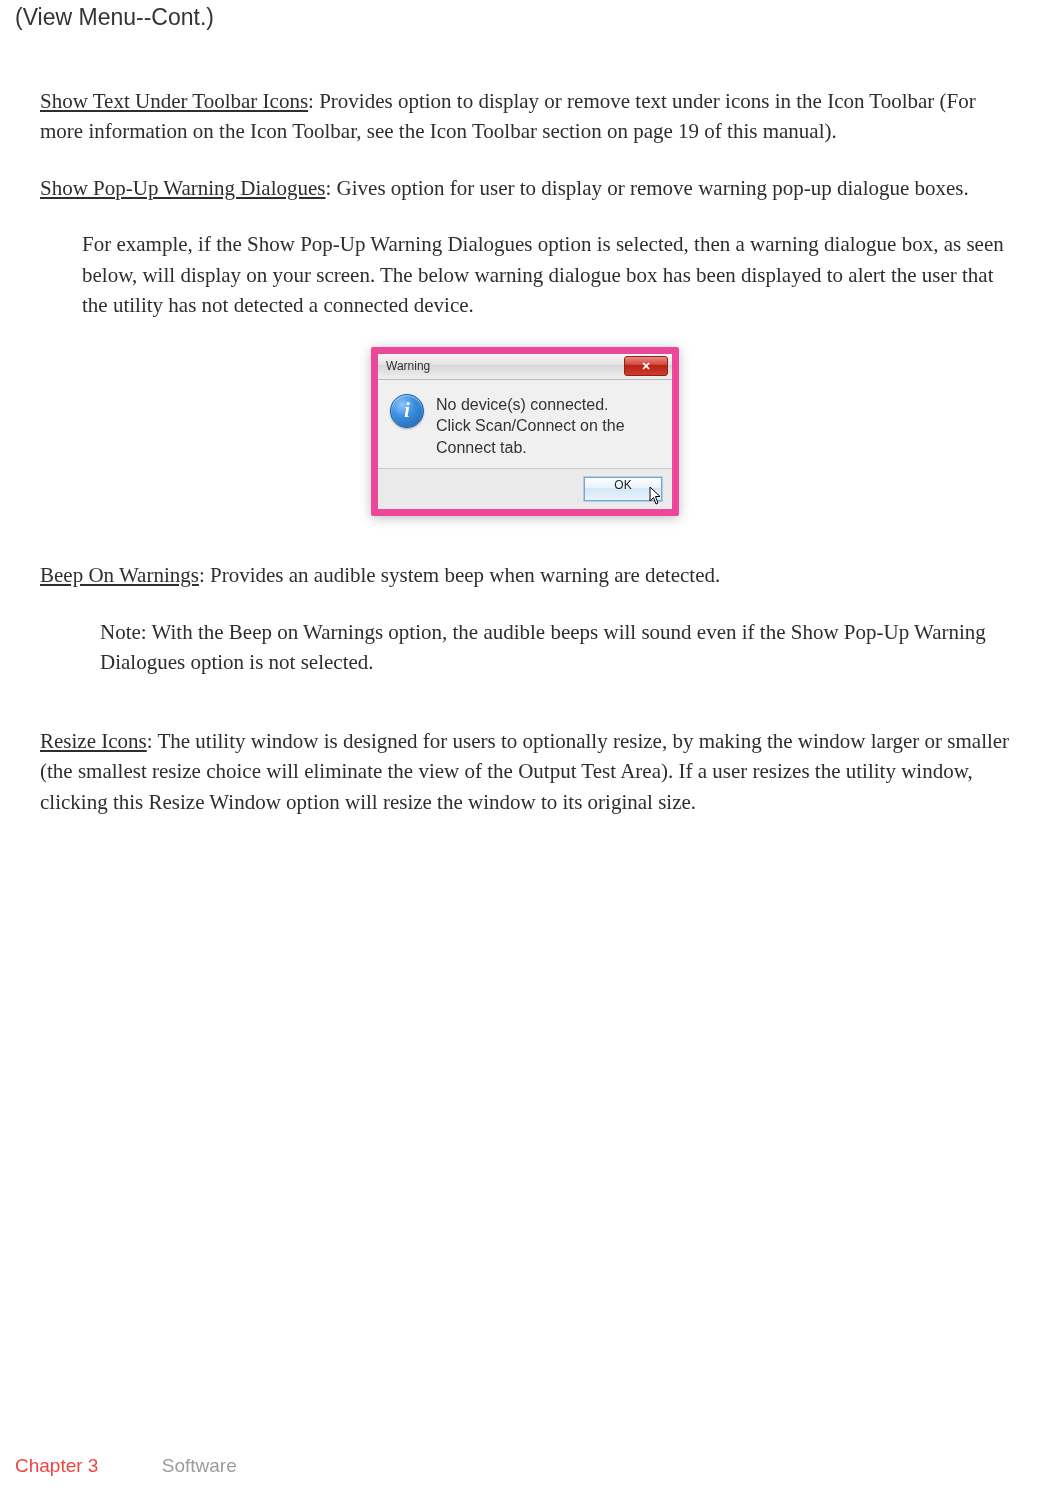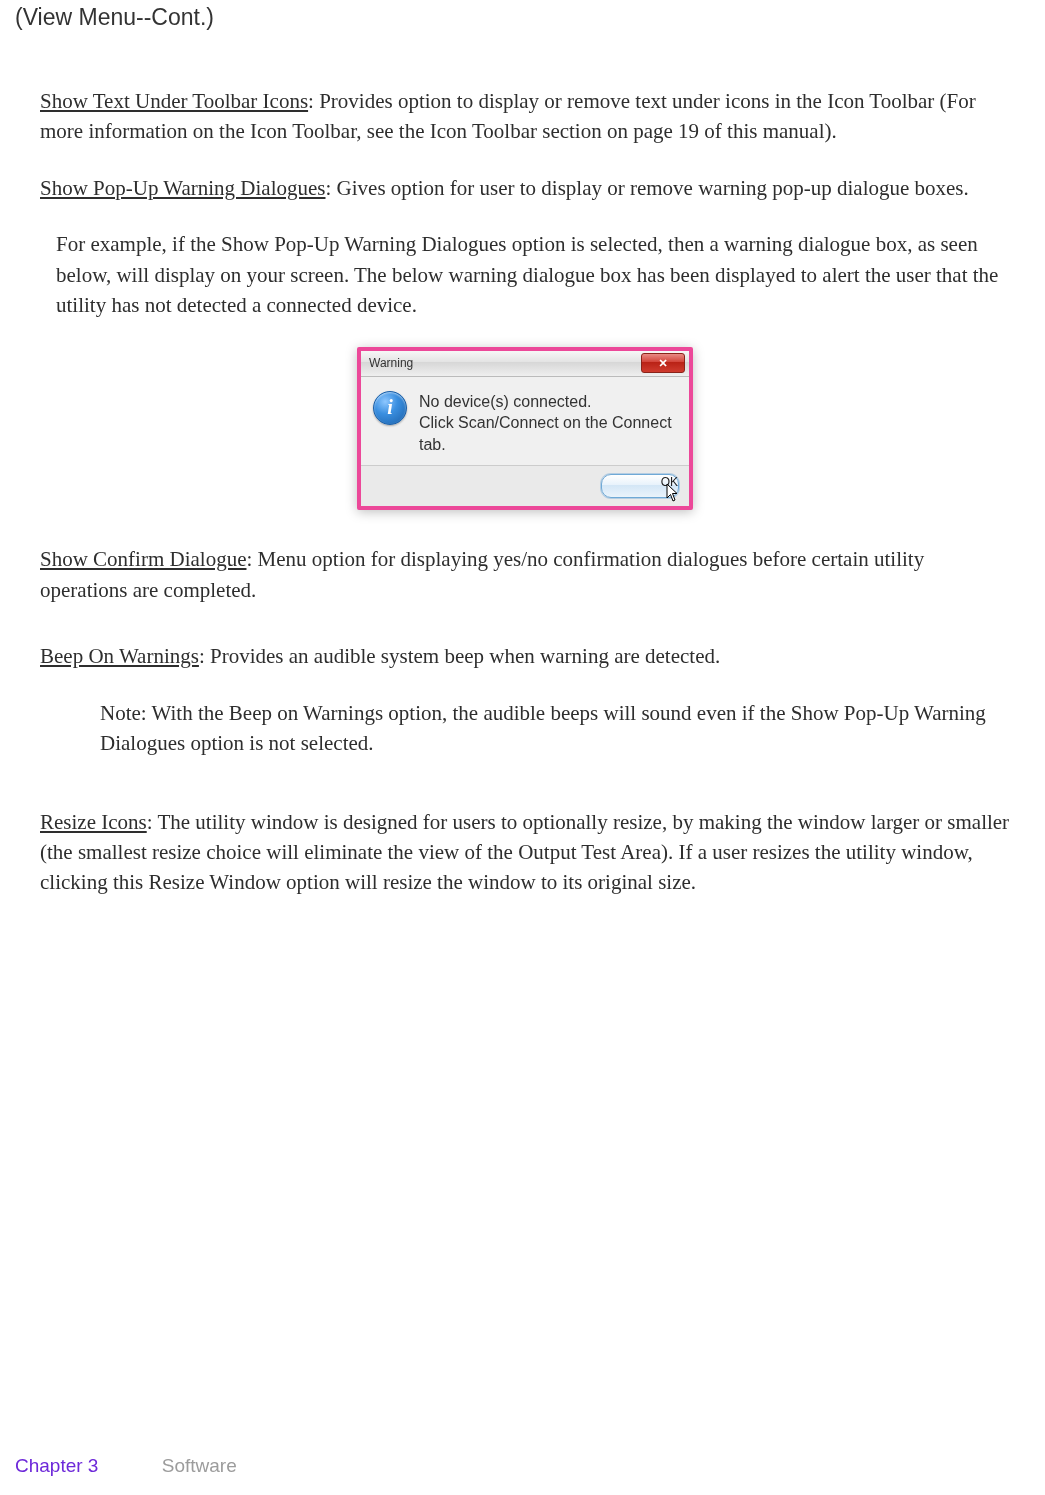--- a/index.html
+++ b/index.html
@@ -2,36 +2,36 @@
 <html><head>
   <meta charset="utf-8">
   <style>
     * { margin: 0; padding: 0; box-sizing: border-box; }
     html, body { width: 1045px; height: 1495px; background: #ffffff; font-family: Arial, Helvetica, sans-serif; color: #2e2e2e; }
     .page { position: relative; width: 1045px; height: 1495px; padding: 0 35px 0 15px; }
     .heading { font-size: 23px; color: #333; margin-bottom: 55px; padding-top: 4px; }
     .body-block { margin-left: 25px; }
     .para { font-size: 21px; line-height: 1.45; margin-bottom: 26px; font-family: Liberation Serif, serif; }
     .under { text-decoration: underline; }
-    .indent-1 { margin-left: 16px; }
+    .indent-1 { margin-left: 42px; }
     .indent-2 { margin-left: 60px; }
     .dialog-wrap { display: flex; justify-content: center; margin: 18px 0 34px 0; }
     
-    .win-dialog { width: 336px; background: #f0f0f0; border: 4px solid #ec4899; border-radius: 2px; box-shadow: 0 2px 12px rgba(0,0,0,0.25); font-family: "Segoe UI", Tahoma, sans-serif; }
+    .win-dialog { width: 308px; background: #f0f0f0; border: 7px solid #ec4899; border-radius: 2px; box-shadow: 0 2px 12px rgba(0,0,0,0.25); font-family: "Segoe UI", Tahoma, sans-serif; }
     .titlebar { position: relative; height: 26px; background: linear-gradient(to bottom, #f7f7f7 0%, #e3e3e3 45%, #d7d7d7 46%, #efefef 100%); border-bottom: 1px solid #bbb; display: flex; align-items: center; padding-left: 8px; }
     .titlebar-text { font-size: 12px; color: #333; }
     .close-btn { position: absolute; right: 4px; top: 2px; width: 44px; height: 20px; background: linear-gradient(to bottom, #e98a84 0%, #d24339 45%, #b92216 46%, #cf3b2e 100%); border: 1px solid #8a231a; border-radius: 3px; color: #fff; font-size: 11px; line-height: 18px; text-align: center; font-weight: bold; }
     .dialog-body { padding: 14px 12px 10px 12px; display: flex; gap: 12px; }
     .info-icon { width: 34px; height: 34px; flex: 0 0 34px; border-radius: 50%; background: radial-gradient(circle at 35% 30%, #8ec7ff 0%, #3a8fe0 40%, #1a5fa8 100%); border: 1px solid #1a5fa8; display: flex; align-items: center; justify-content: center; color: #fff; font-family: Georgia, serif; font-style: italic; font-weight: bold; font-size: 20px; box-shadow: inset 0 1px 2px rgba(255,255,255,0.6), 0 1px 2px rgba(0,0,0,0.3); }
     .dialog-msg { font-size: 16px; color: #333; line-height: 1.35; }
     .dialog-buttons { border-top: 1px solid #ccc; padding: 8px 10px; display: flex; justify-content: flex-end; align-items: center; background: #eaeaea; position: relative; }
-    .ok-btn { position: relative; width: 78px; height: 24px; border: 1px solid #6fa9d6; border-radius: 10px; background: linear-gradient(to bottom, #ffffff 0%, #e8f2fb 45%, #d3e6f6 46%, #eaf3fb 100%); font-size: 12px; color: #222; text-align: right; box-shadow: 0 0 0 1px rgba(60,140,210,0.3); }
+    .ok-btn { position: relative; width: 78px; height: 24px; border: 1px solid #6fa9d6; border-radius: 0; background: linear-gradient(to bottom, #ffffff 0%, #e8f2fb 45%, #d3e6f6 46%, #eaf3fb 100%); font-size: 12px; color: #222; text-align: center; box-shadow: 0 0 0 1px rgba(60,140,210,0.3); }
     .cursor { position: absolute; right: -2px; bottom: -6px; width: 14px; height: 20px; pointer-events: none; }
     .footer { position: absolute; left: 15px; bottom: 18px; font-size: 19px; }
-    .chapter { color: #6d28d9; margin-right: 58px; }
+    .chapter { color: #ef4444; margin-right: 58px; }
     .software { color: #9c9c9c; }
     .spacer-sm { height: 10px; }
     .spacer-md { height: 22px; }
   </style>
 </head>
 <body>
 <div class="page">
 
   <div class="heading">(View Menu--Cont.)</div>
 
@@ -64,23 +64,20 @@
           <div class="ok-btn">
             <span>OK</span>
             <svg class="cursor" viewBox="0 0 14 20">
               <path d="M1 1 L1 15 L4.5 11.5 L7 18 L9 17 L6.5 10.5 L11 10.5 Z" fill="#ffffff" stroke="#000000" stroke-width="1"></path>
             </svg>
           </div>
         </div>
       </div>
     </div>
 
-    <p class="para">
-      <span class="under">Show Confirm Dialogue</span><span>: Menu option for displaying yes/no confirmation dialogues before certain utility operations are completed.</span>
-    </p>
 
 
 
     <div class="spacer-sm"></div>
 
     <p class="para">
       <span class="under">Beep On Warnings</span><span>:  Provides an audible system beep when warning are detected.</span>
     </p>
 
     <p class="para indent-2">Note: With the Beep on Warnings option, the audible beeps will sound even if the Show Pop-Up Warning Dialogues option is not selected.</p>

